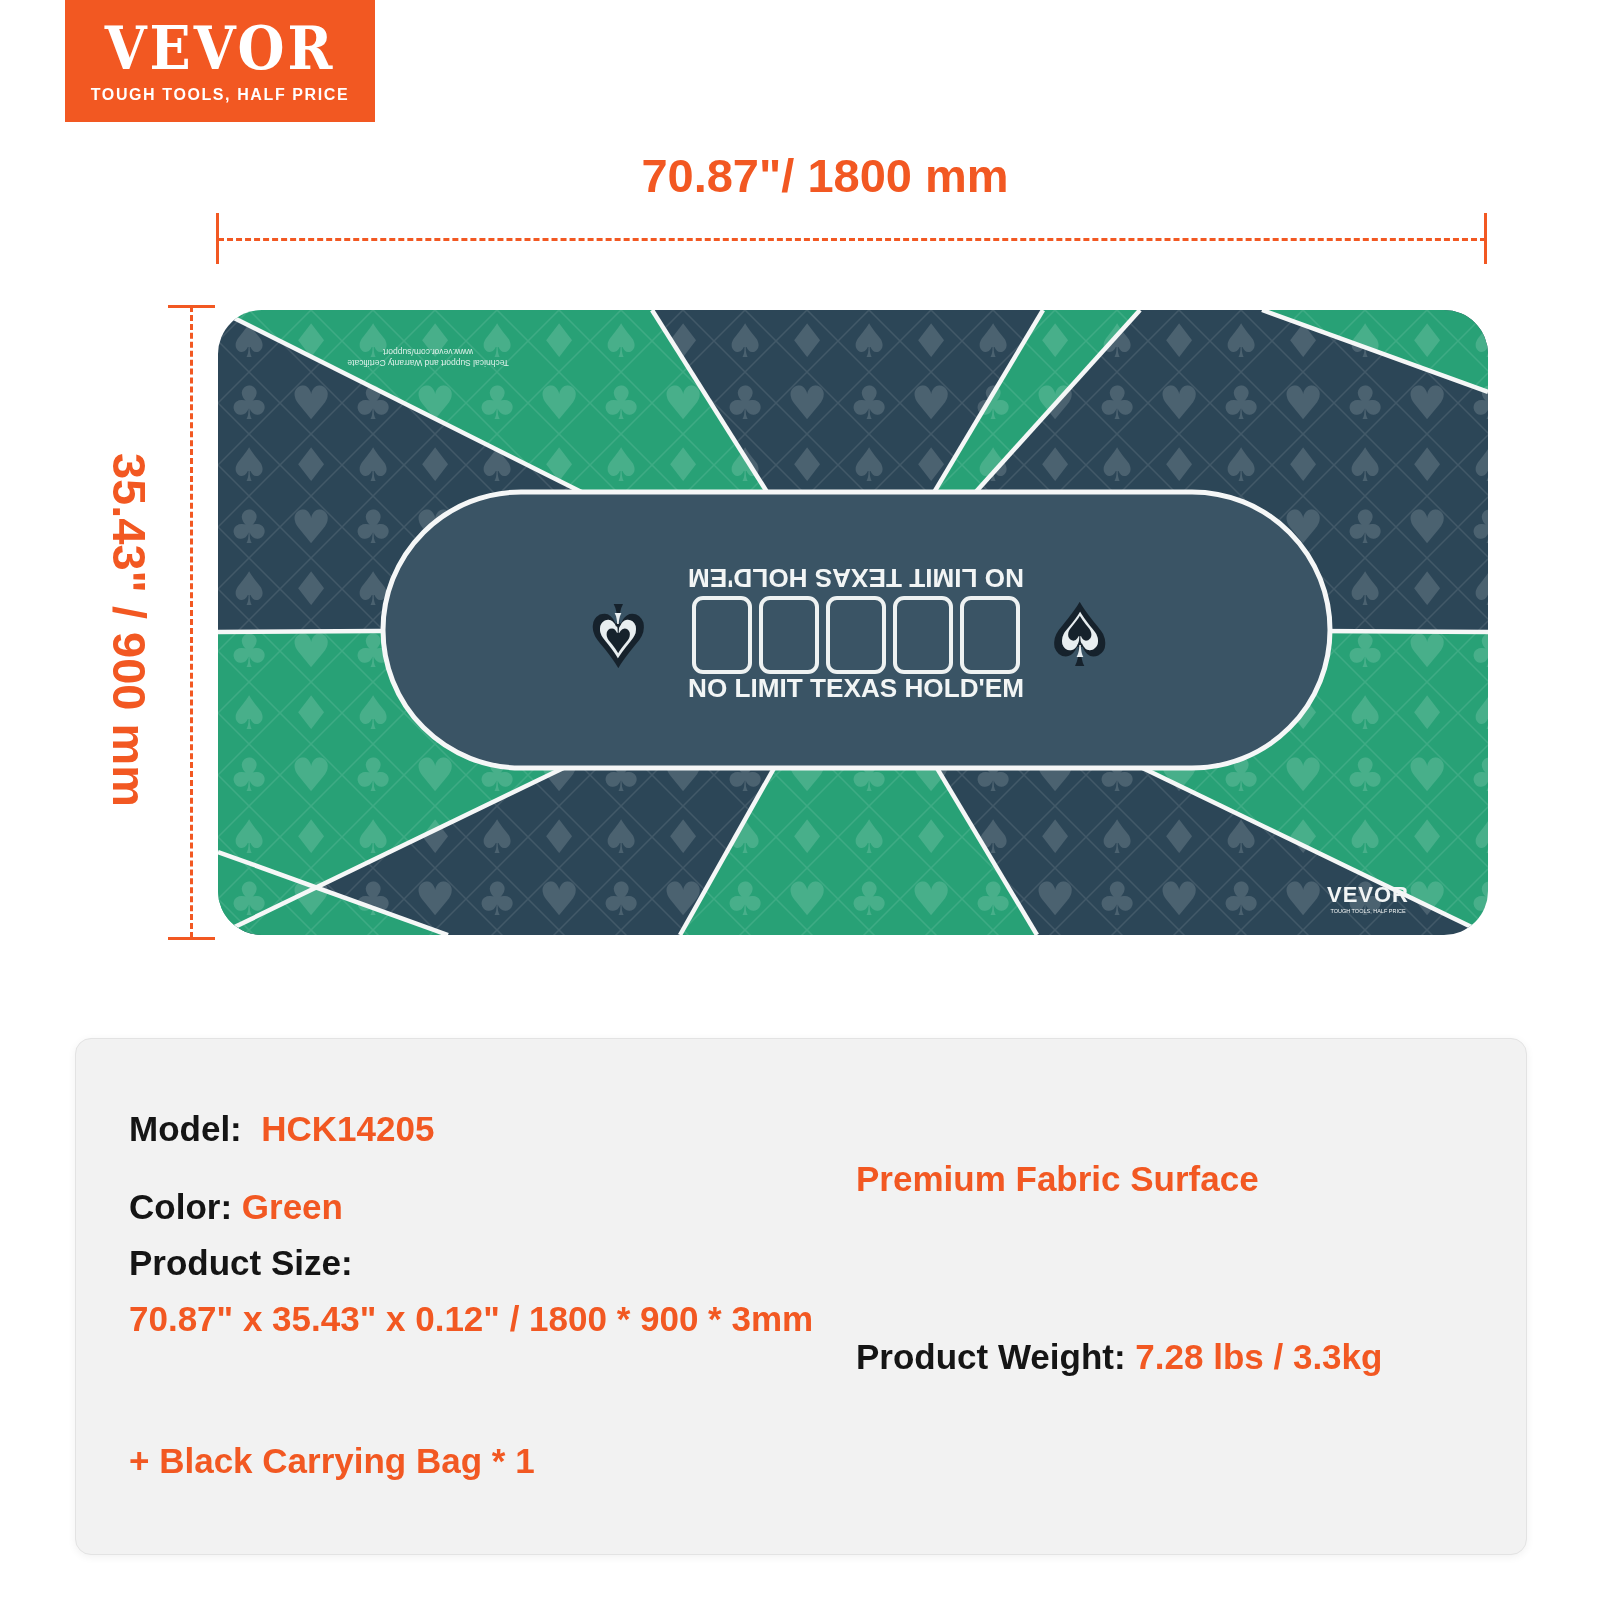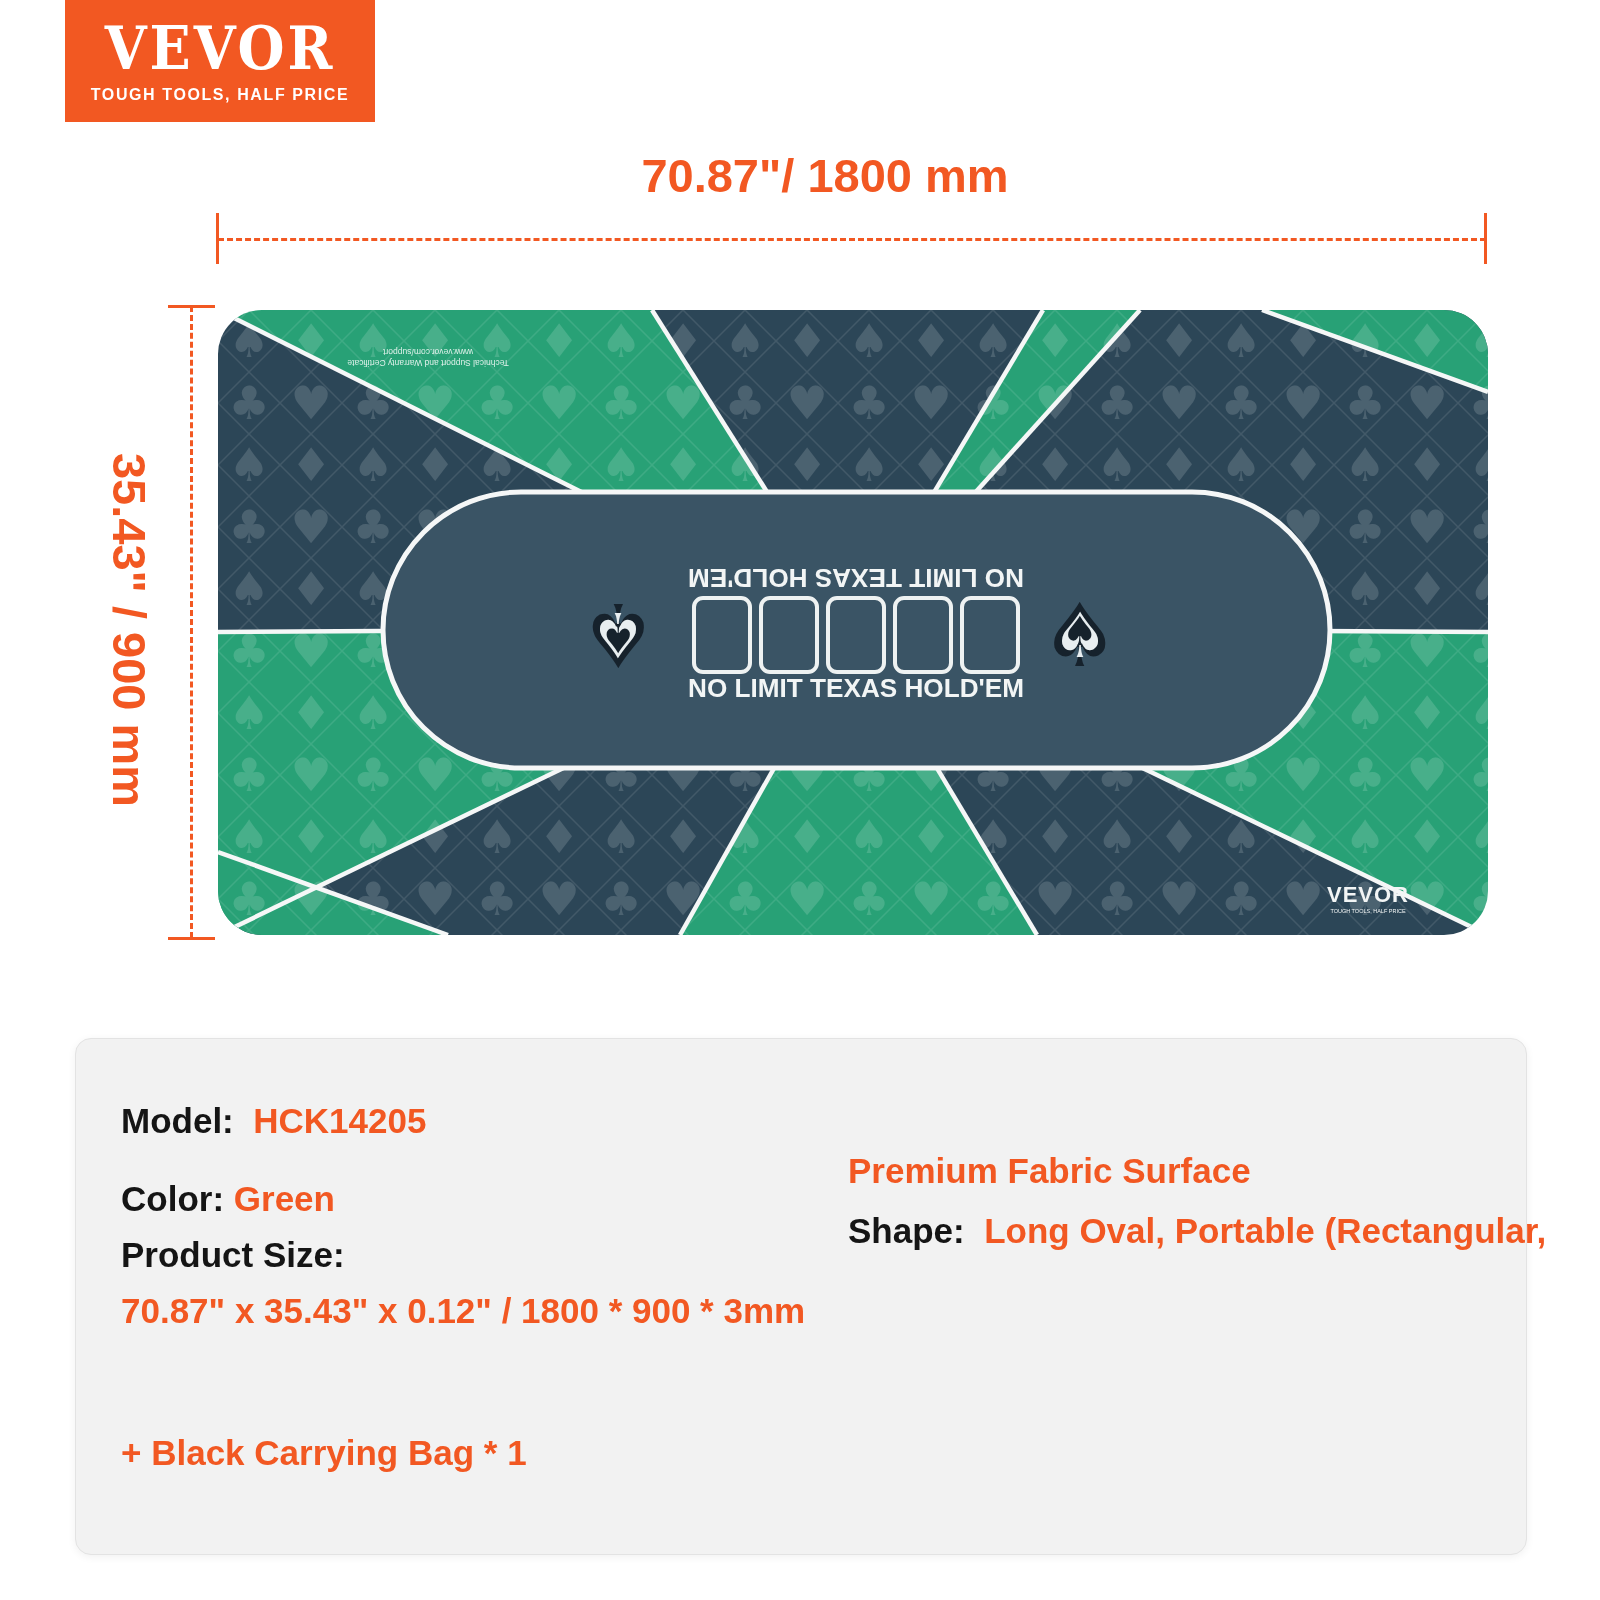--- a/index.html
+++ b/index.html
@@ -21,21 +21,21 @@
     transform:rotate(90deg);}
   .dash-h{left:218px;top:238px;width:1268px;height:0;border-top:3px dashed var(--orange);}
   .dash-v{left:190px;top:306px;width:0;height:632px;border-left:3px dashed var(--orange);}
   .tick-v{width:3px;height:51px;background:var(--orange);}
   .tick-h{width:47px;height:3px;background:var(--orange);}
   
   .mat{left:218px;top:310px;}
   
   .panel{left:75px;top:1038px;width:1450px;height:515px;background:#f2f2f2;
     border:1px solid #e3e3e3;border-radius:16px;box-shadow:0 2px 8px rgba(0,0,0,0.06);}
-  .spec{position:absolute;font-size:35px;font-weight:bold;white-space:nowrap;margin:0;}
+  .spec{position:absolute;font-size:35px;font-weight:bold;white-space:nowrap;margin:8px;}
   .spec .lab{color:#151515;}
   .spec .val{color:var(--orange);}
   .col-l{left:45px;}
   .col-r{left:772px;}
 </style>
 </head>
 <body>
 
 <div class="abs logo-box">
   <div class="logo-word">VEVOR</div>
@@ -143,14 +143,14 @@
 </svg>
 
 <div class="abs panel">
   <p class="spec col-l" style="top:62px;"><span class="lab">Model:</span>&nbsp;&nbsp;<span class="val">HCK14205</span></p>
   <p class="spec col-l" style="top:140px;"><span class="lab">Color:</span> <span class="val">Green</span></p>
   <p class="spec col-l" style="top:196px;"><span class="lab">Product Size:</span><span class="val"></span></p>
   <p class="spec col-l" style="top:252px;"><span class="lab"></span><span class="val">70.87" x 35.43" x 0.12" / 1800 * 900 * 3mm</span></p>
   <p class="spec col-l" style="top:394px;"><span class="lab"></span><span class="val">+ Black Carrying Bag * 1</span></p>
 
   <p class="spec col-r" style="top:112px;"><span class="lab"></span><span class="val">Premium Fabric Surface</span></p>
-  <p class="spec col-r" style="top:172px;"><span class="lab">Shape:</span>&nbsp;&nbsp;<span class="val">Long Oval, Portable (Rectangular,</span></p>
+  <p class="spec col-r" style="top:290px;"><span class="lab">Product Weight:</span> <span class="val">7.28 lbs / 3.3kg</span></p>
 </div>
 
 </body></html>

